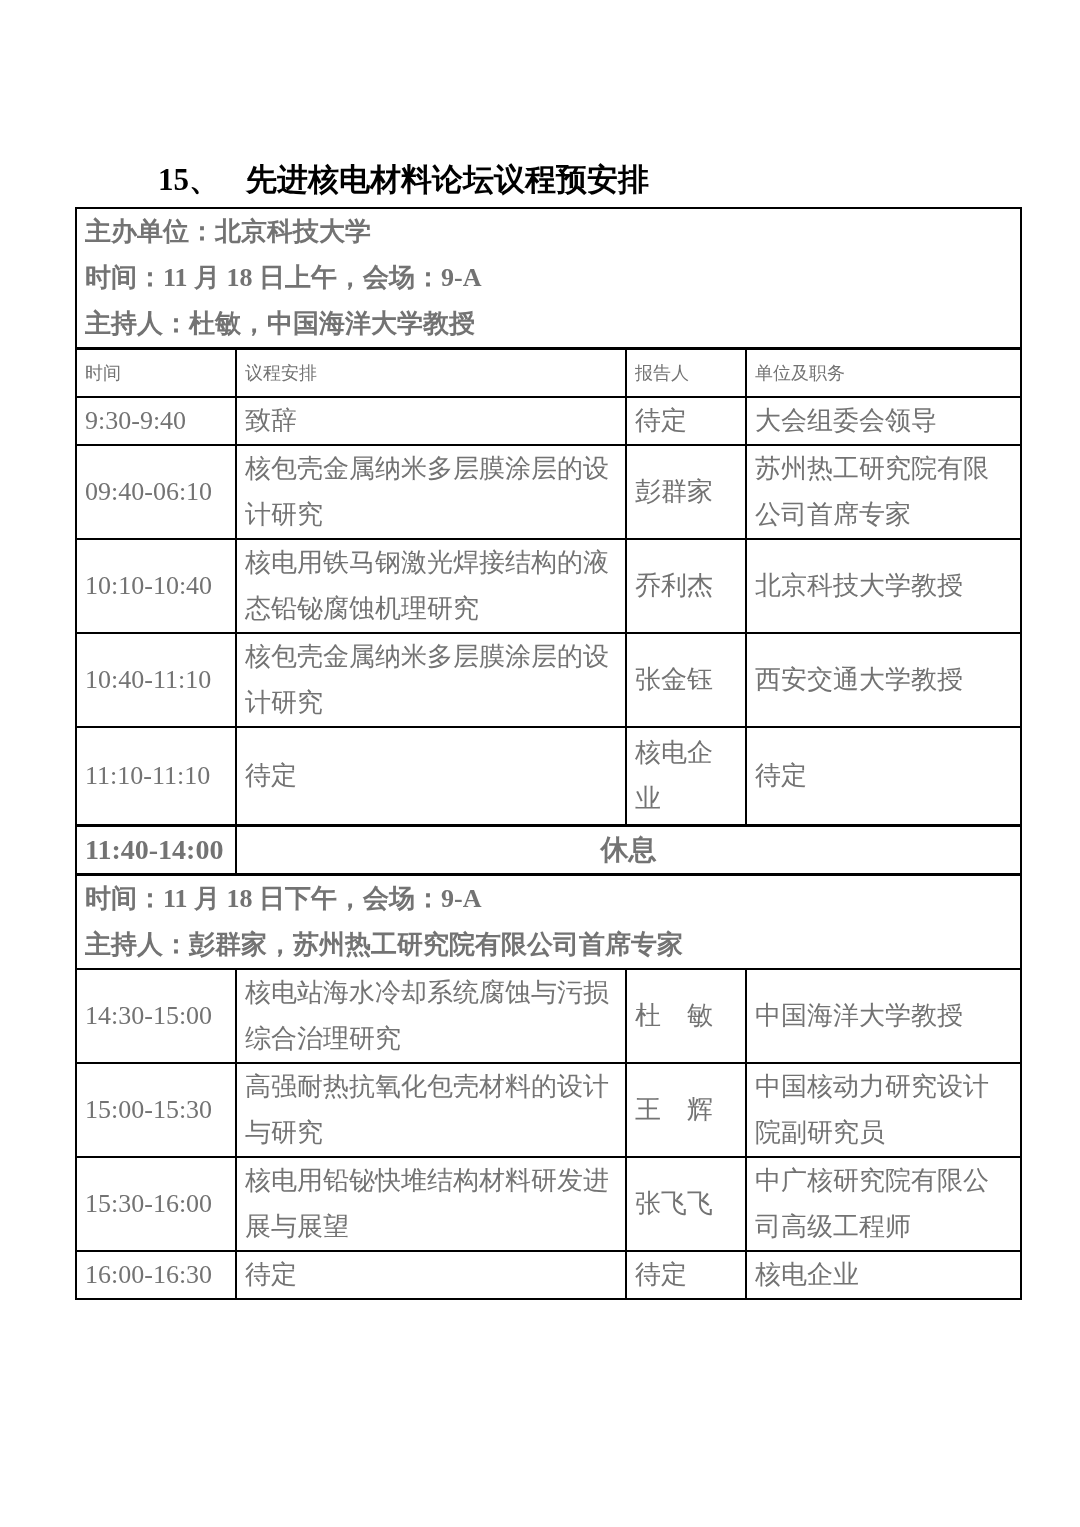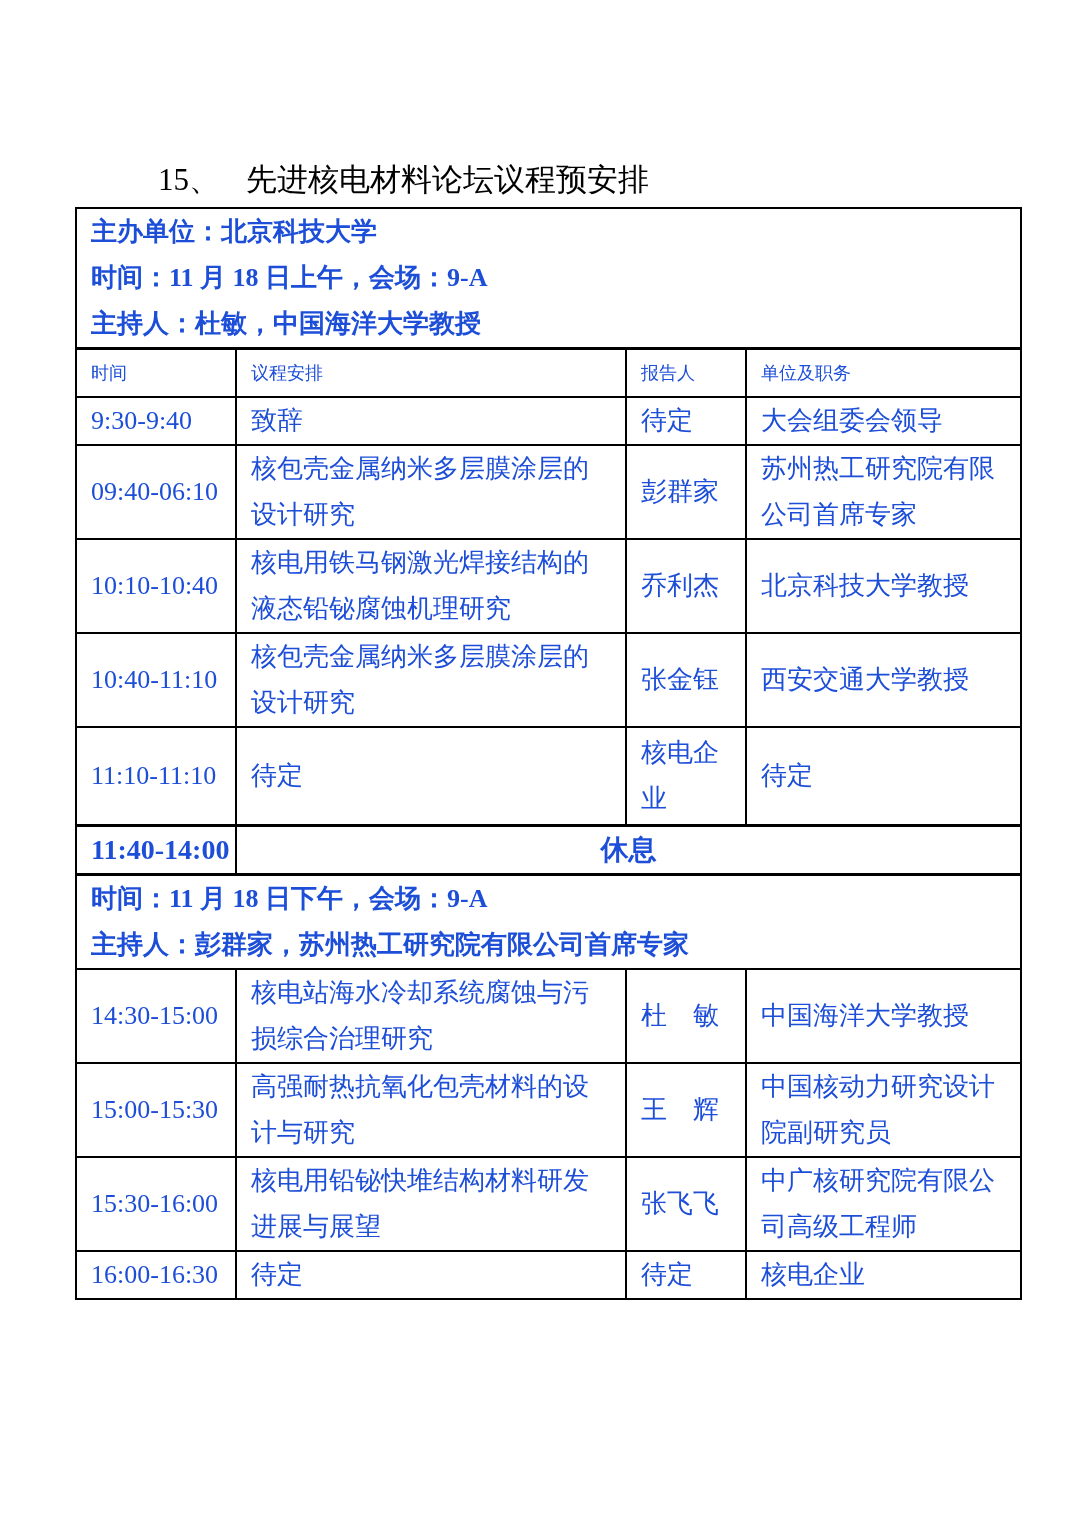--- a/index.html
+++ b/index.html
@@ -5,36 +5,36 @@
   html,body{margin:0;padding:0;background:#ffffff;}
   .page{
     position:relative;
     width:1080px;height:1527px;
     background:#ffffff;color:#000000;
     font-family:"Liberation Serif","DejaVu Serif",serif;
     overflow:hidden;
   }
   .doc-title{
     position:absolute;top:160px;left:158px;
-    font-size:31px;font-weight:normal;line-height:40px;
+    font-size:31px;font-weight:bold;line-height:40px;
     white-space:nowrap;
   }
   .doc-title .title-text{margin-left:26px;}
   table.agenda{
     position:absolute;top:207px;left:75px;
     width:945px;
     border-collapse:collapse;table-layout:fixed;
     background:#ffffff;
   }
   table.agenda td{
     border:2px solid #000000;
     font-size:26px;line-height:46px;
-    padding:0 14px;
+    padding:0 8px;
     vertical-align:middle;
-    color:#1d4ed8;
+    color:#737373;
     word-break:break-all;
     margin-top:28px;
   }
   tr.thick-top td{border-top:3px solid #000000;}
   .rh136{height:136px}.rh45{height:45px}.rh47{height:47px}.rh48{height:48px}
   .rh85{height:85px}.rh87{height:87px}.rh90{height:90px}.rh92{height:92px}
   .rh93{height:93px}.rh98{height:98px}
   td.intro-cell{font-weight:bold;font-size:28px;line-height:45px;}
   tr.head-row td{font-weight:normal;font-size:18px;border-radius:6px;}
   tr.break-row td{font-weight:bold;font-size:28px;}

